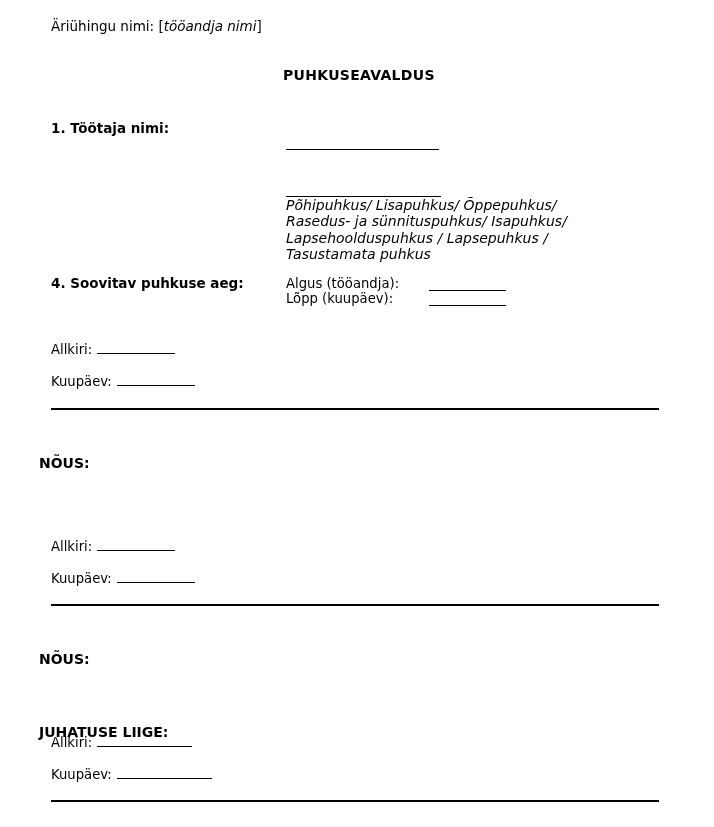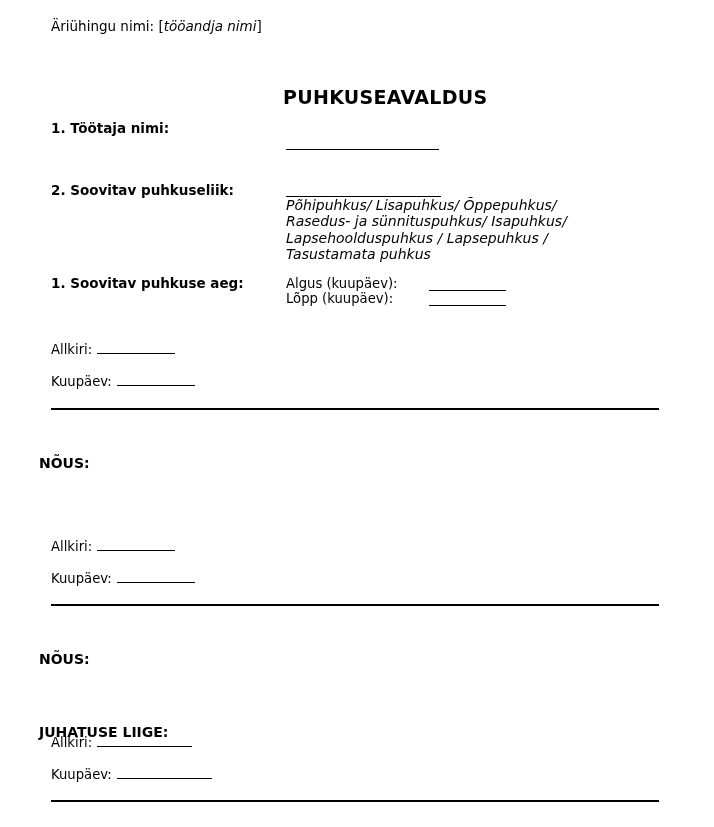--- a/index.html
+++ b/index.html
@@ -37,22 +37,22 @@
     top: 20px;
     font-size: 13.5px;
   }
   .header-line .placeholder {
     font-style: italic;
   }
 
   
   .doc-title {
     left: 283px;
-    top: 88px;
-    font-size: 19px;
+    top: 68px;
+    font-size: 14px;
     letter-spacing: 0.3px;
   }
 
   
   .sec-label {
     left: 51px;
     font-size: 13.5px;
   }
   #sec1-label { top: 122px; }
   #sec2-label { top: 184px; }
@@ -140,26 +140,25 @@
 
 <div class="page">
 
   <div class="tx header-line"><span>Äriühingu nimi: </span><span>[</span><span class="placeholder">tööandja nimi</span><span>]</span></div>
 
   <div class="tx doc-title bold">PUHKUSEAVALDUS</div>
 
   <div class="tx sec-label bold" id="sec1-label">1. Töötaja nimi:</div>
   <div class="rule" id="rule-name"></div>
 
-  <div class="tx sec-label bold" id="sec2-label">2. Soovitav puhkuseliik:</div>
   <div class="rule" id="rule-kind"></div>
   <div class="leave-types">Põhipuhkus/ Lisapuhkus/ Õppepuhkus/ Rasedus- ja sünnituspuhkus/ Isapuhkus/ Lapsehoolduspuhkus / Lapsepuhkus / Tasustamata puhkus</div>
 
-  <div class="tx sec-label bold" id="sec3-label">1. Soovitav puhkuse aeg:</div>
-  <div class="tx date-label" id="date-start-label">Algus (kuupäev):</div>
+  <div class="tx sec-label bold" id="sec3-label">4. Soovitav puhkuse aeg:</div>
+  <div class="tx date-label" id="date-start-label">Algus (tööandja):</div>
   <div class="rule" id="rule-start"></div>
   <div class="tx date-label" id="date-end-label">Lõpp (kuupäev):</div>
   <div class="rule" id="rule-end"></div>
 
   <div class="sig-row" id="sig1-allkiri"><span>Allkiri:</span><span class="sig-rule w-short"></span></div>
   <div class="sig-row" id="sig1-kuupaev"><span>Kuupäev:</span><span class="sig-rule w-short"></span></div>
 
   <div class="divider" id="divider-1"></div>
 
   <div class="tx consent bold" id="consent1-nous">NÕUS:</div>

